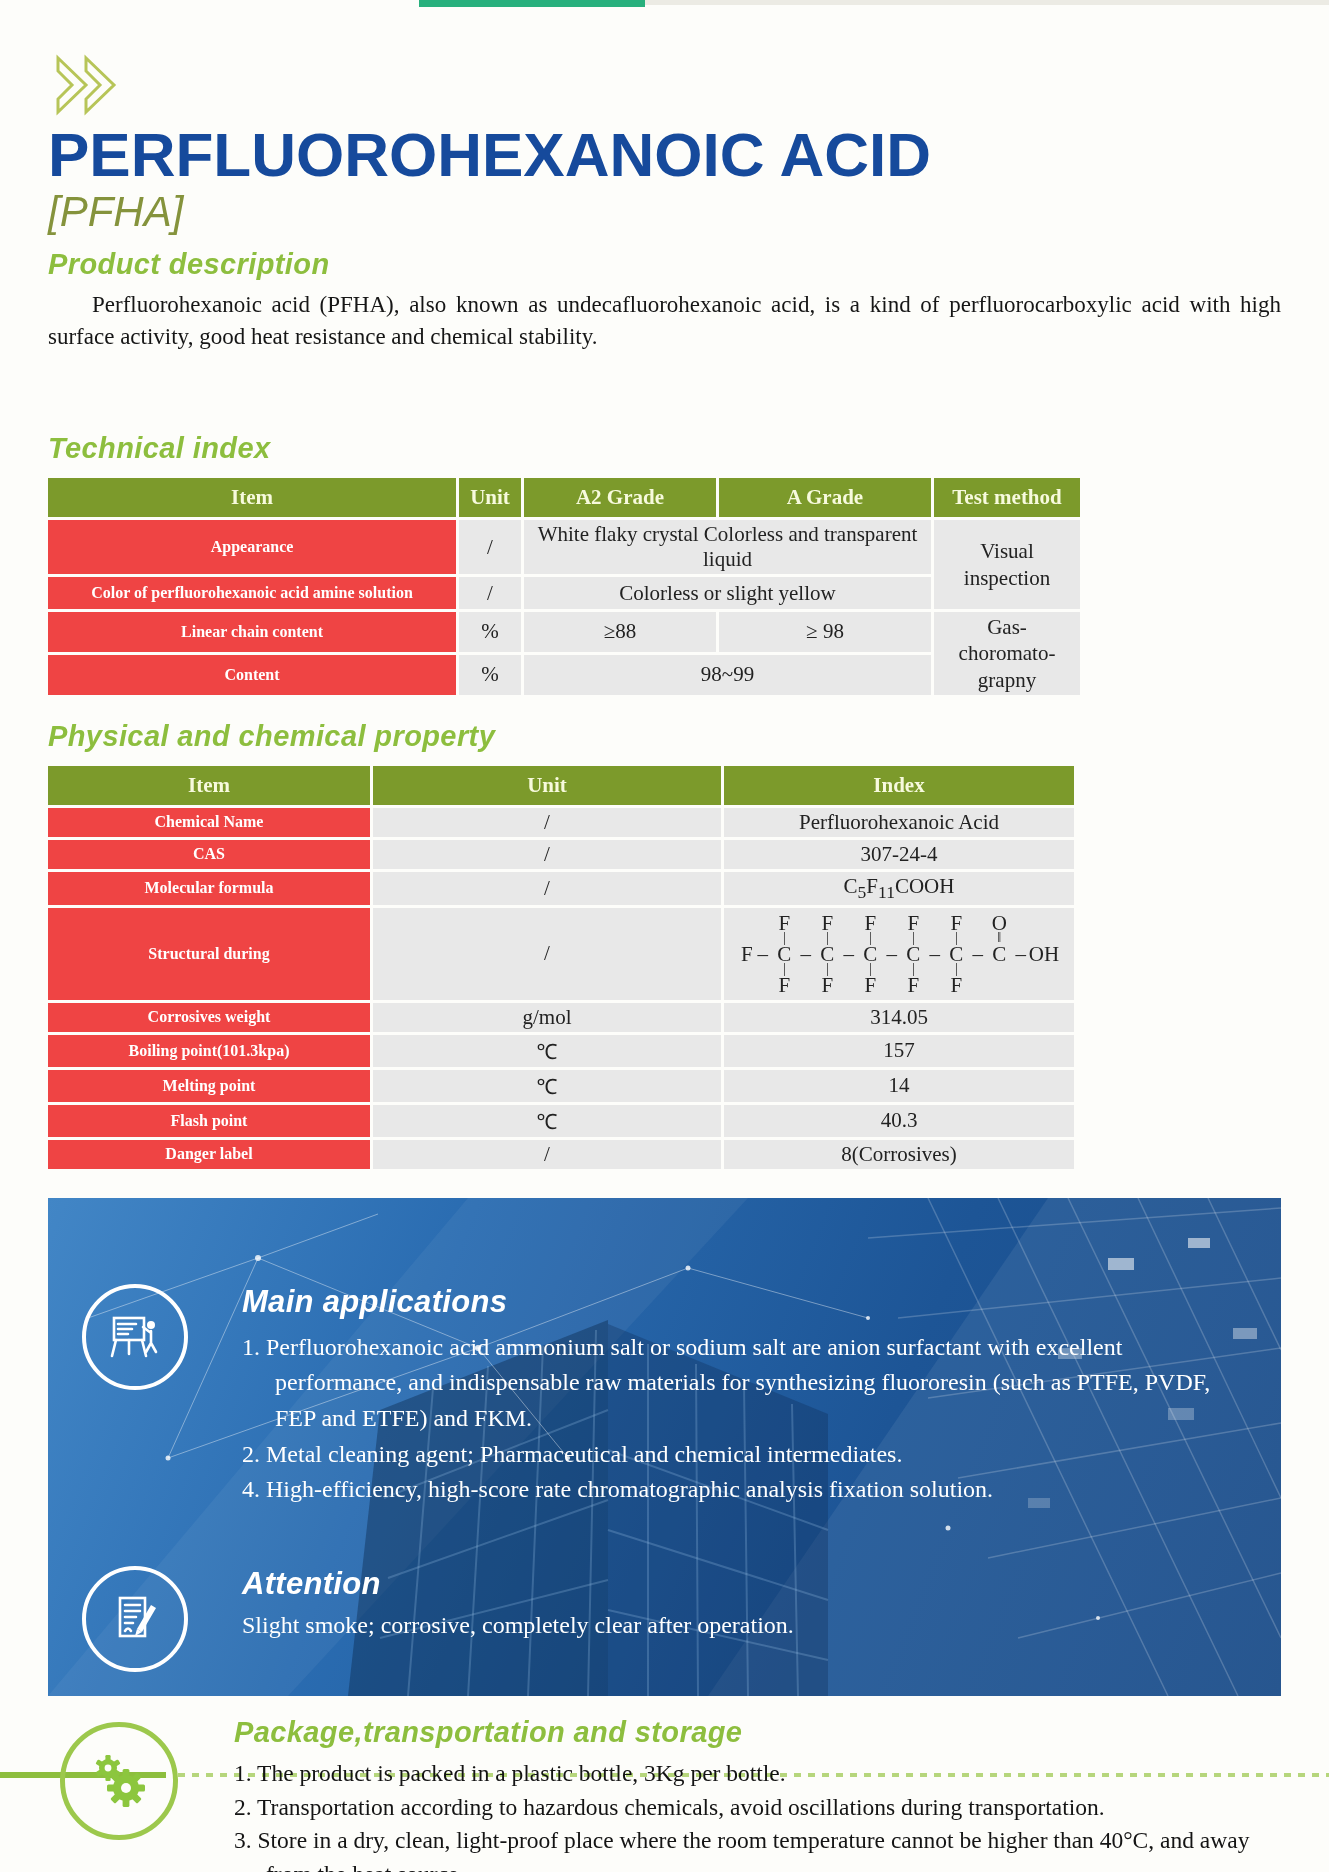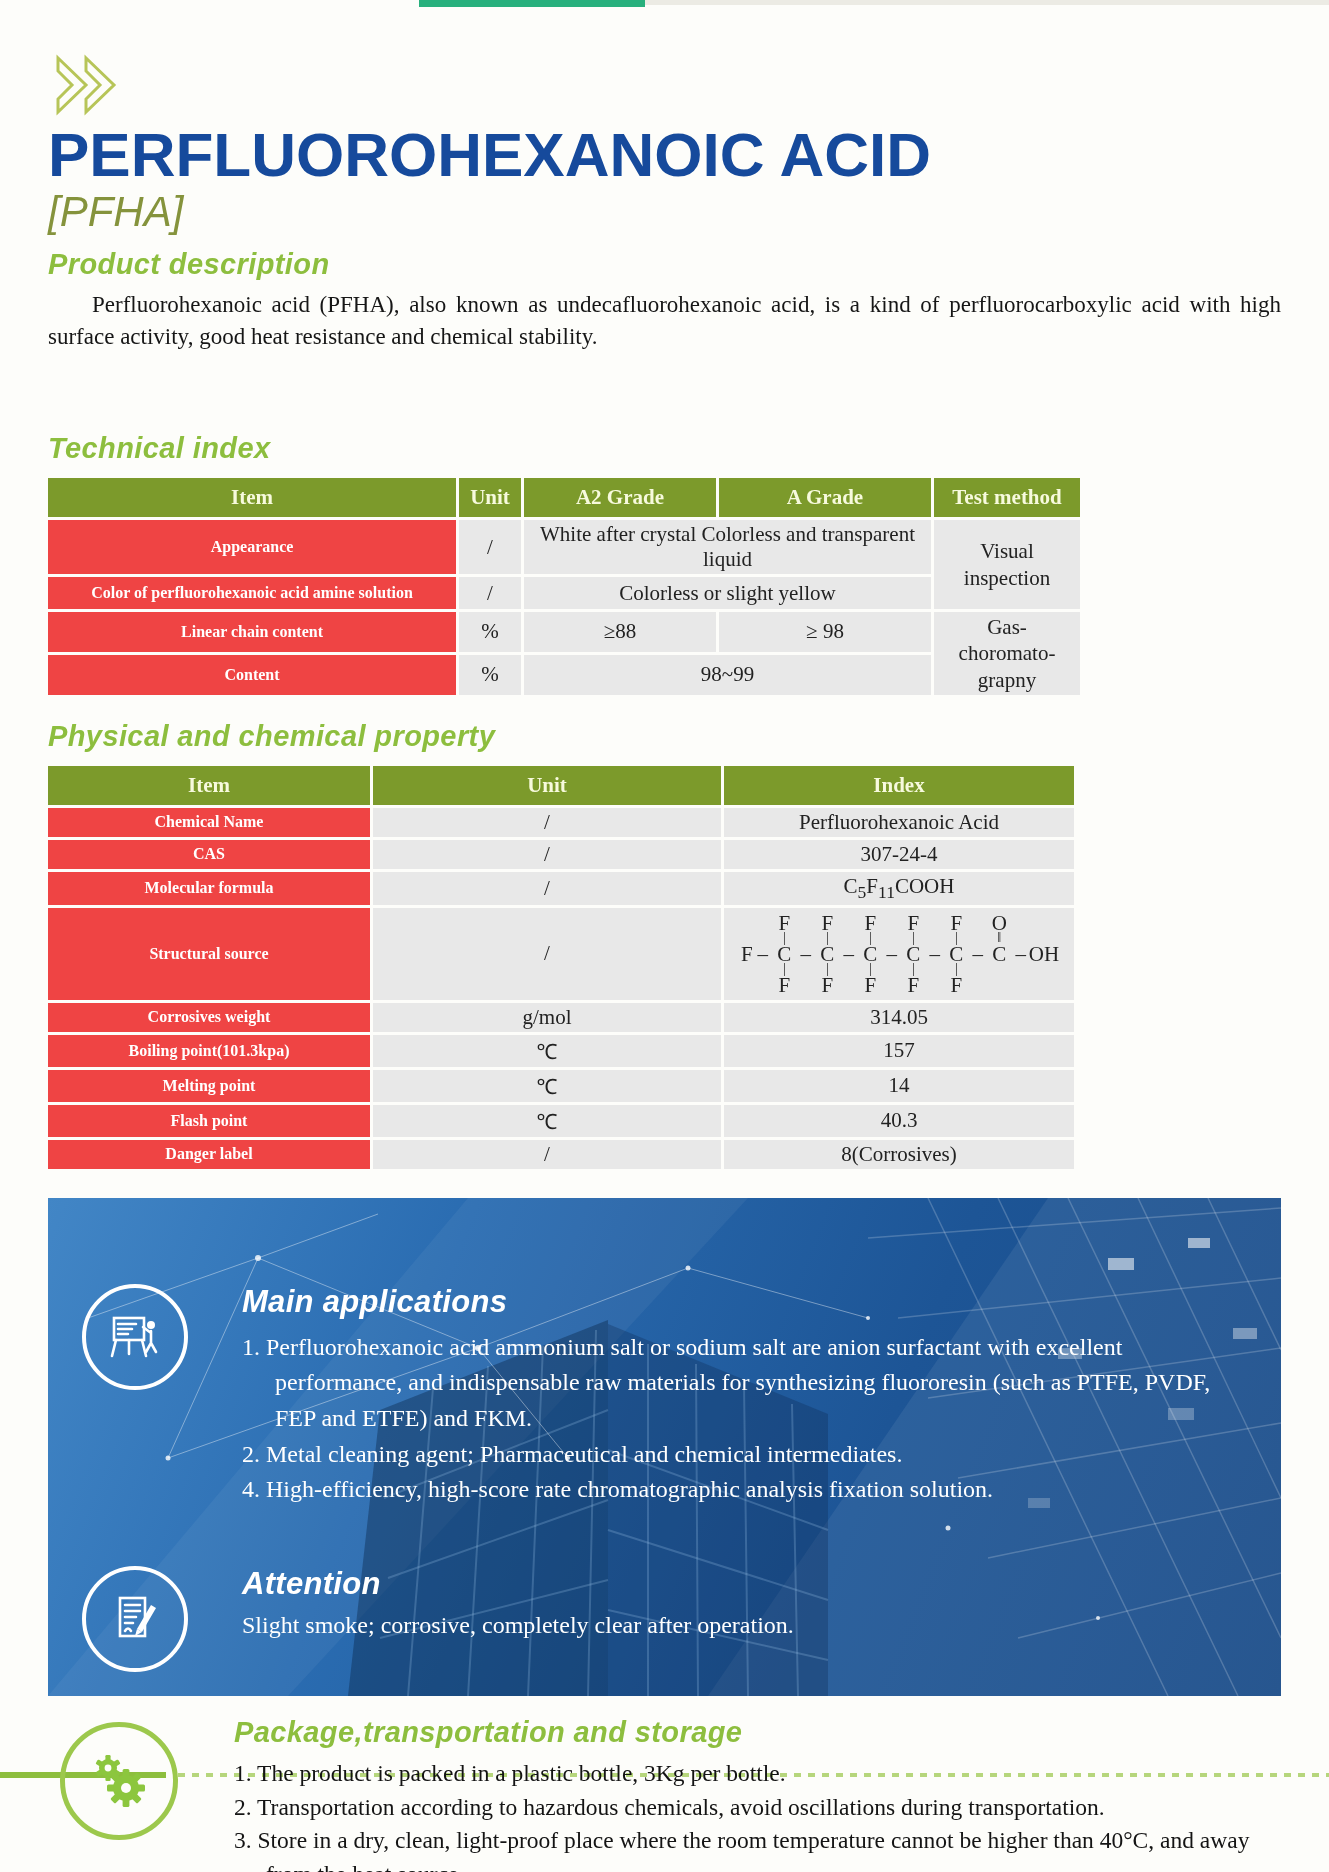--- a/index.html
+++ b/index.html
@@ -95,21 +95,21 @@
             <th>Unit</th>
             <th>A2 Grade</th>
             <th>A Grade</th>
             <th>Test method</th>
           </tr>
         </thead>
         <tbody>
           <tr>
             <td class="item">Appearance</td>
             <td class="val">/</td>
-            <td class="val" colspan="2">White after crystal Colorless and transparent liquid</td>
+            <td class="val" colspan="2">White flaky crystal Colorless and transparent liquid</td>
             <td class="val test" rowspan="2">Visual inspection</td>
           </tr>
           <tr>
             <td class="item">Color of perfluorohexanoic acid amine solution</td>
             <td class="val">/</td>
             <td class="val" colspan="2">Colorless or slight yellow</td>
           </tr>
           <tr>
             <td class="item">Linear chain content</td>
             <td class="val">%</td>
@@ -154,21 +154,21 @@
             <td class="item">CAS</td>
             <td class="val">/</td>
             <td class="val">307-24-4</td>
           </tr>
           <tr>
             <td class="item">Molecular formula</td>
             <td class="val">/</td>
             <td class="val"><span>C</span><sub>5</sub><span>F</span><sub>11</sub><span>COOH</span></td>
           </tr>
           <tr>
-            <td class="item">Structural source</td>
+            <td class="item">Structural during</td>
             <td class="val">/</td>
             <td class="val">
               <div class="structure">
                   <span class="sf-col">
                     <i> </i>
                     <i> </i>
                     <i>F</i>
                     <i> </i>
                     <i> </i>
                   </span>

